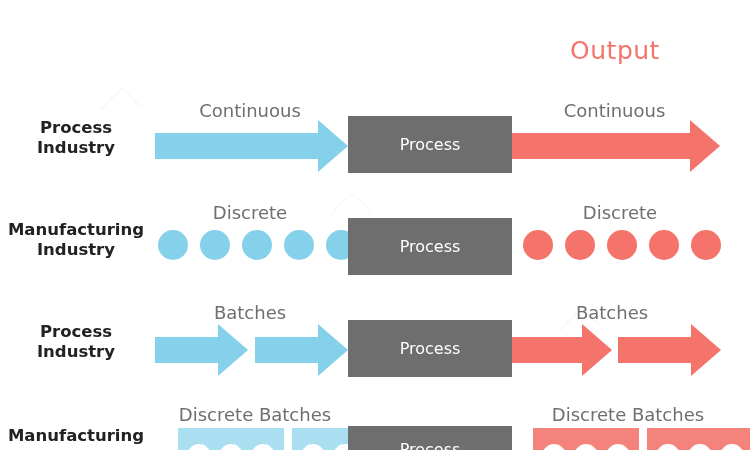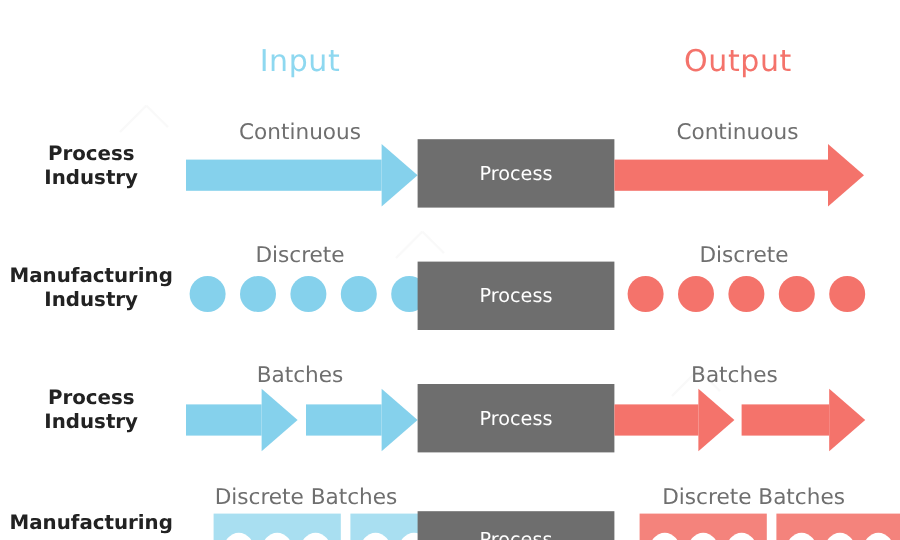--- a/index.html
+++ b/index.html
@@ -129,21 +129,20 @@
     width: 750px; height: 450px;
     pointer-events: none;
     opacity: 0.05;
   }
 </style>
 </head>
 <body>
 
 <div id="canvas">
 
-  <div id="hdr-input" class="col-header">Input</div>
   <div id="hdr-output" class="col-header">Output</div>
 
   <div class="row" id="row-1">
 
     <div class="industry-label">
       <span class="ln">Process</span>
       <span class="ln">Industry</span>
     </div>
 
     <div class="flow-caption" style="left:155px; top:0px; width:190px;">Continuous</div>

